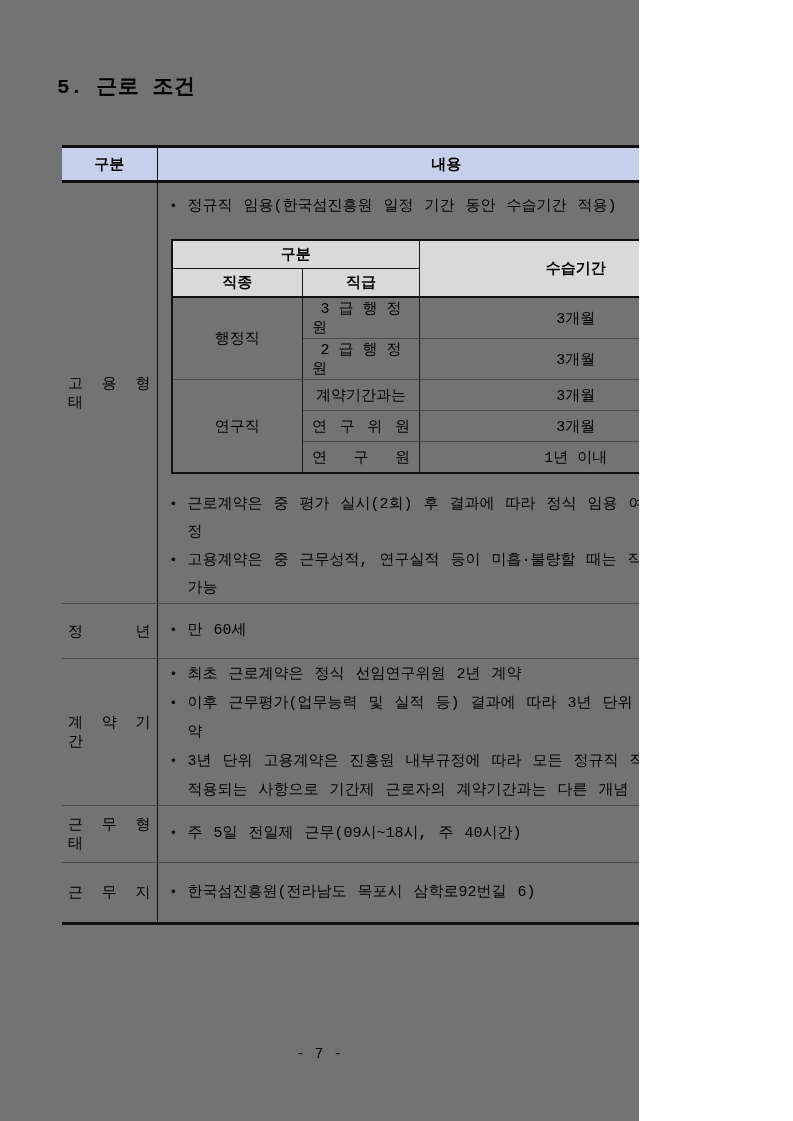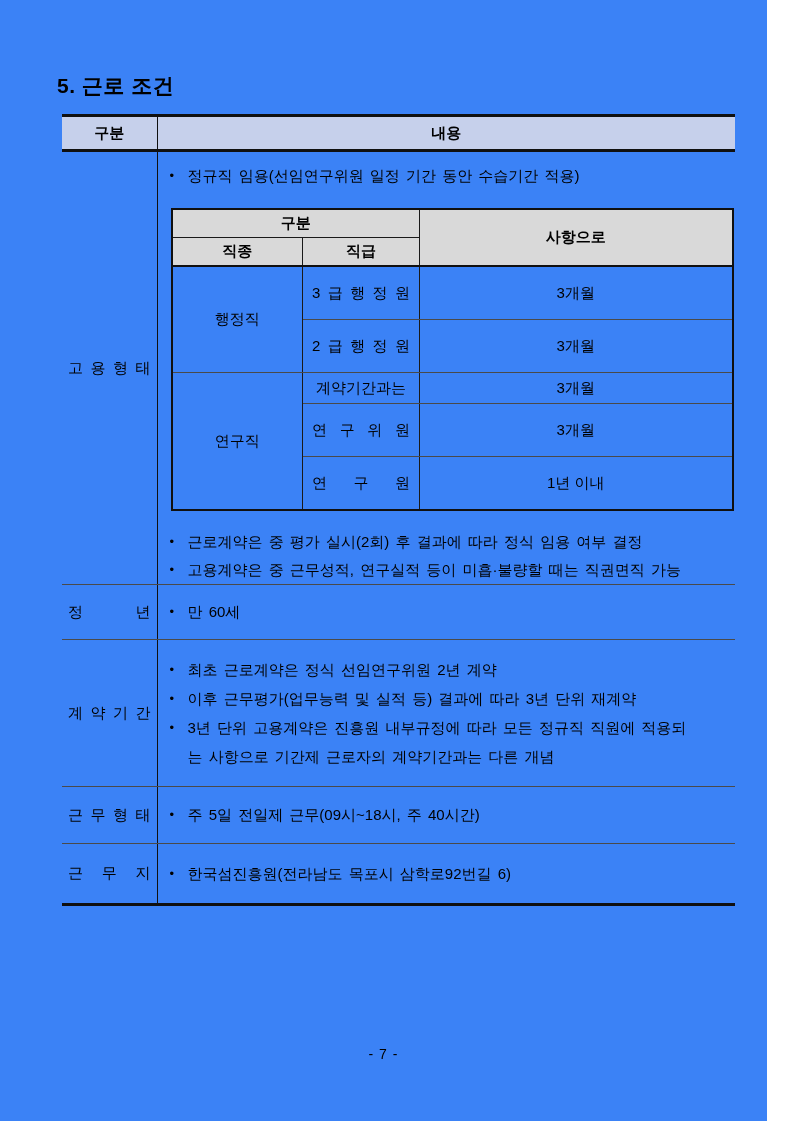--- a/index.html
+++ b/index.html
@@ -1,34 +1,34 @@
 <!DOCTYPE html>
 <html style="--header_bg: #c6d0eb; --subheader_bg: #d9d9d9; --border_dark: #101010; --separator: #4a4a4a;"><head>
 <meta charset="utf-8">
 <style>
   html,body { margin:0; padding:0; background:#ffffff; }
   .page {
     position:relative;
-    width:767px; height:1121px;
-    background:#3b82f6;
-    font-family:Liberation Sans, sans-serif;
+    width:639px; height:1121px;
+    background:#737373;
+    font-family:Liberation Mono, monospace;
     color:#000;
     overflow:hidden;
   }
   .title {
     margin:0 0 0 57px;
     padding-top:72px;
     font-size:21px;
     font-weight:800;
     letter-spacing:0.5px;
   }
 
   
   table.outer {
-    margin:14px 0 0 62px;
+    margin:45px 0 0 62px;
     width:673px;
     table-layout:fixed;
     border-collapse:collapse;
     border-top:3px solid var(--border_dark,#101010);
     border-bottom:3px solid var(--border_dark,#101010);
   }
   col.c1 { width:95px; }
   col.c2 { width:578px; }
 
   .hrow th {
@@ -89,21 +89,21 @@
     font-size:15px;
     vertical-align:middle;
   }
   table.inner thead th {
     background:var(--subheader_bg,#d9d9d9);
     font-weight:bold;
     height:25px;
   }
   table.inner thead { border-bottom:2.5px solid var(--border_dark,#101010); }
   table.inner tbody td { height:28px; }
-  .jcell { text-align:justify; text-align-last:justify; padding:12px 9px; }
+  .jcell { text-align:justify; text-align-last:justify; padding:1px 9px; }
 
   .pageno {
     position:absolute;
     left:0; right:0;
     top:1046px;
     text-align:center;
     font-size:14px;
     letter-spacing:1px;
   }
 </style>
@@ -125,33 +125,33 @@
         <th>내용</th>
       </tr>
     </thead>
     <tbody>
 
       <tr class="r-emp">
         <td class="label">고 용 형 태</td>
         <td class="content content-tall">
           <div class="bline">
             <span class="dot">•</span>
-            <span class="btxt">정규직 임용(선임연구위원 일정 기간 동안 수습기간 적용)</span>
+            <span class="btxt">정규직 임용(한국섬진흥원 일정 기간 동안 수습기간 적용)</span>
           </div>
 
           <table class="inner">
             <colgroup>
                 <col class="ic1">
                 <col class="ic2">
                 <col class="ic3">
               </colgroup>
             <thead>
               <tr>
                 <th colspan="2">구분</th>
-                <th rowspan="2">사항으로</th>
+                <th rowspan="2">수습기간</th>
               </tr>
               <tr>
                 <th>직종</th>
                 <th>직급</th>
               </tr>
             </thead>
             <tbody>
               <tr>
                 <td rowspan="2">행정직</td>
                 <td class="jcell">3 급 행 정 원</td>

